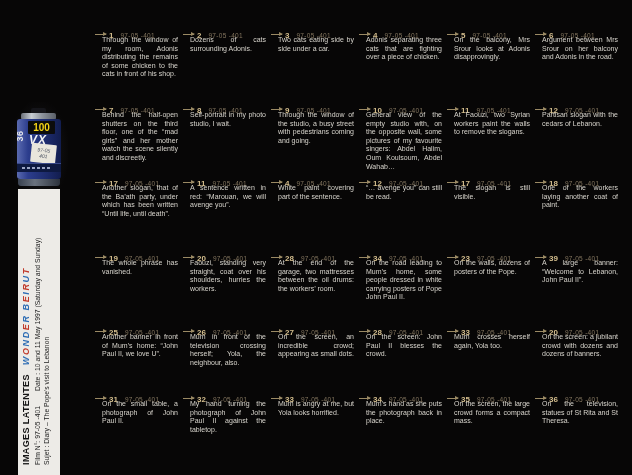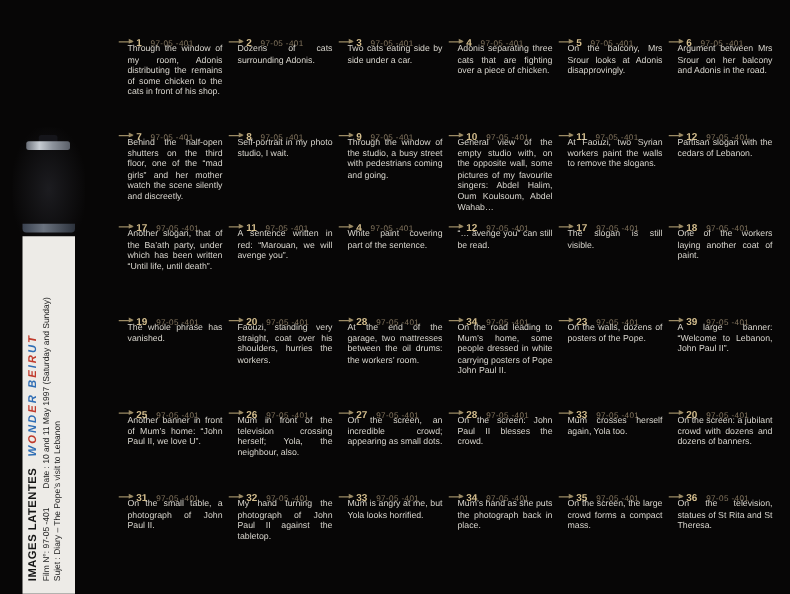--- a/index.html
+++ b/index.html
@@ -63,20 +63,32 @@
 </style>
 </head>
 <body>
 
 <div class="page">
 
   <div class="canister">
     <div class="can-glow"></div>
     <div class="can-spool"></div>
     <div class="can-cap"></div>
+    <div class="can-body">
+      <div class="can-exp">36</div>
+      <div class="can-isobox">100</div>
+      <div class="can-vx">VX</div>
+      <div class="can-sticker">
+        <div>97-05</div>
+        <div>401</div>
+      </div>
+      <div class="can-band">
+          <i></i>
+        </div>
+    </div>
     <div class="can-base"></div>
   </div>
 
   <div class="side-strip">
     <div class="side-rot">
       <div class="strip-line1">
         <span>IMAGES LATENTES</span><span class="brand"><span style="color: rgb(46, 109, 180);">W</span><span style="color: rgb(192, 58, 43);">O</span><span style="color: rgb(46, 109, 180);">N</span><span style="color: rgb(46, 109, 180);">D</span><span style="color: rgb(192, 58, 43);">E</span><span style="color: rgb(46, 109, 180);">R</span><span style="color: rgb(0, 0, 0);"> </span><span style="color: rgb(46, 109, 180);">B</span><span style="color: rgb(192, 58, 43);">E</span><span style="color: rgb(46, 109, 180);">I</span><span style="color: rgb(192, 58, 43);">R</span><span style="color: rgb(46, 109, 180);">U</span><span style="color: rgb(192, 58, 43);">T</span></span>
       </div>
       <div class="strip-line2">
         <span>Film N°: 97-05 -401</span><span class="gap"></span><span>Date : 10 and 11 May 1997 (Saturday and Sunday)</span>

